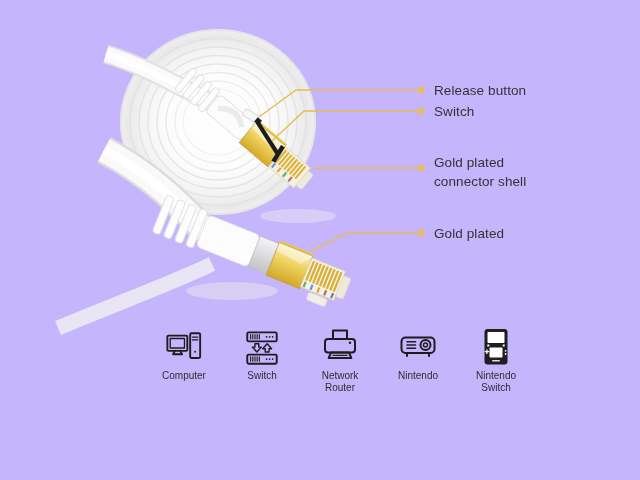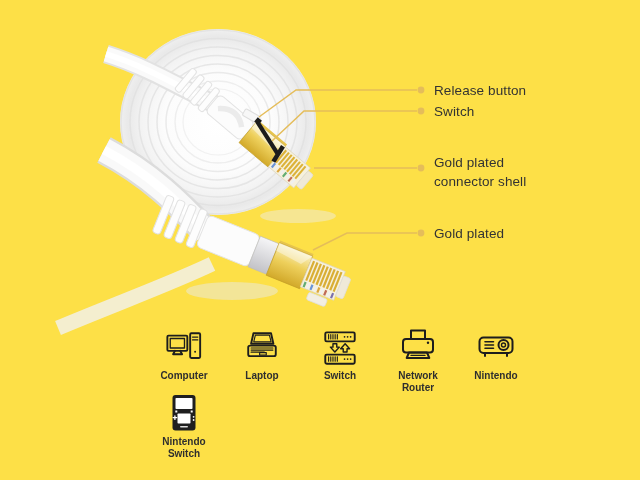--- a/index.html
+++ b/index.html
@@ -1,22 +1,22 @@
 <!DOCTYPE html>
 <html><head>
 <meta charset="utf-8">
 <style>
   html,body{margin:0;padding:0;background:#fff;}
-  #stage{position:relative;width:640px;height:480px;background:#fde047;overflow:hidden;
+  #stage{position:relative;width:640px;height:480px;background:#c4b5fd;overflow:hidden;
          font-family:"Liberation Sans", sans-serif;}
   #photo{position:absolute;left:0;top:0;}
   .callout{position:absolute;transform:translateY(-50%);display:flex;flex-direction:column;
            font-size:13.5px;line-height:19px;color:#333333;white-space:nowrap;letter-spacing:.1px;}
   .devices{position:absolute;left:145px;top:327px;display:grid;
-           grid-template-columns:repeat(5,78px);font-weight:bold;}
+           grid-template-columns:repeat(5,78px);row-gap:7px;}
   .dev-cell{display:flex;flex-direction:column;align-items:center;}
   .icon-box{height:40px;display:flex;align-items:flex-end;justify-content:center;}
   .dev-label{margin-top:3px;font-size:10px;line-height:11.5px;color:#2e2e2e;
              text-align:center;max-width:64px;}
 </style>
 </head>
 <body>
 
 <div id="stage">
 
@@ -184,32 +184,20 @@
         <rect x="5.5" y="10" width="15" height="10" stroke-width="1.4"></rect>
         <path d="M10.5 23 l-2 3.5 h9.5 l-2 -3.5"></path>
         <rect x="26.5" y="4.5" width="10.5" height="26" rx="1.2"></rect>
         <path d="M29 8.5 h5.5 M29 11.5 h5.5" stroke-width="1.4"></path>
         <circle cx="31.7" cy="24" r="1" fill="#1d1d1d" stroke="none"></circle>
       </svg>
         </div>
       <div class="dev-label">Computer</div>
     </div>
 
-    <div class="dev-cell">
-      <div class="icon-box">
-          <svg width="38" height="38" viewBox="0 0 40 40" fill="none" stroke="#1d1d1d" stroke-width="2" stroke-linecap="round" stroke-linejoin="round">
-        <path d="M11 4.5 h18.5 l2.5 11 H8.5 z"></path>
-        <path d="M13 6.5 h14.8 l1.8 7 H11.3 z" stroke-width="1.2"></path>
-        <rect x="5.5" y="17.5" width="29" height="11" rx="2"></rect>
-        <path d="M8.5 20 h23 M8.5 22.2 h23 M8.5 24.4 h14" stroke-width="1.2"></path>
-        <rect x="17.5" y="24.8" width="7" height="2.6" stroke-width="1.2"></rect>
-      </svg>
-        </div>
-      <div class="dev-label">Laptop</div>
-    </div>
 
 
 
     <div class="dev-cell">
       <div class="icon-box">
           <svg width="38" height="38" viewBox="0 0 40 40" fill="none" stroke="#1d1d1d" stroke-width="2" stroke-linecap="round" stroke-linejoin="round">
         <rect x="4.5" y="3.5" width="31" height="9.5" rx="1.5"></rect>
         <path d="M8 5.8 v4.6 M10.3 5.8 v4.6 M12.6 5.8 v4.6 M14.9 5.8 v4.6 M17.2 5.8 v4.6" stroke-width="1.2"></path>
         <circle cx="24.8" cy="8.2" r=".9" fill="#1d1d1d" stroke="none"></circle>
         <circle cx="28" cy="8.2" r=".9" fill="#1d1d1d" stroke="none"></circle>

